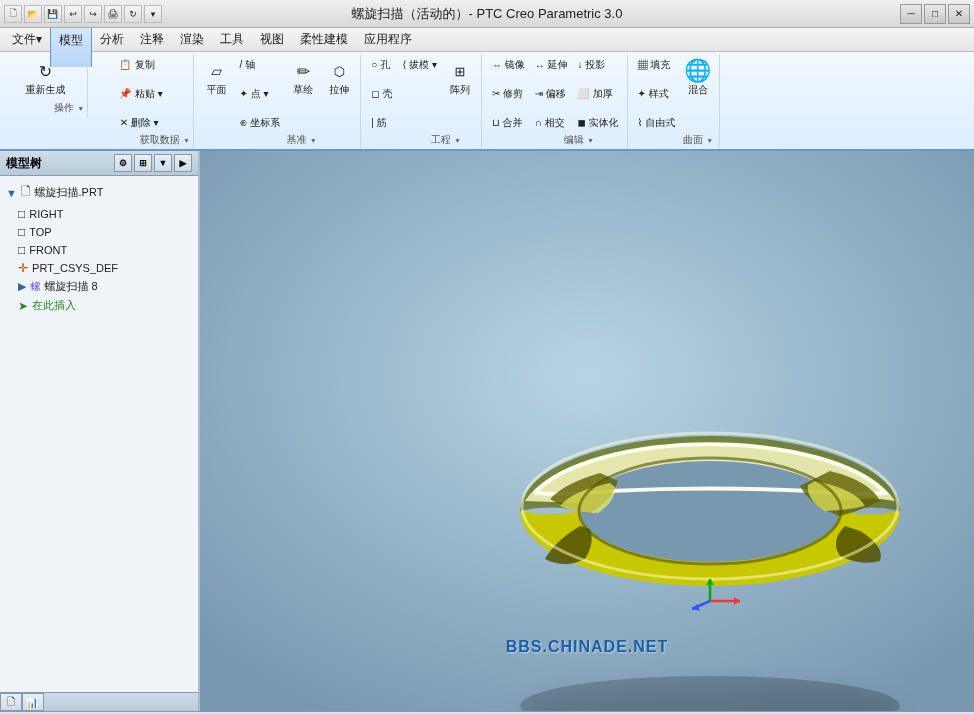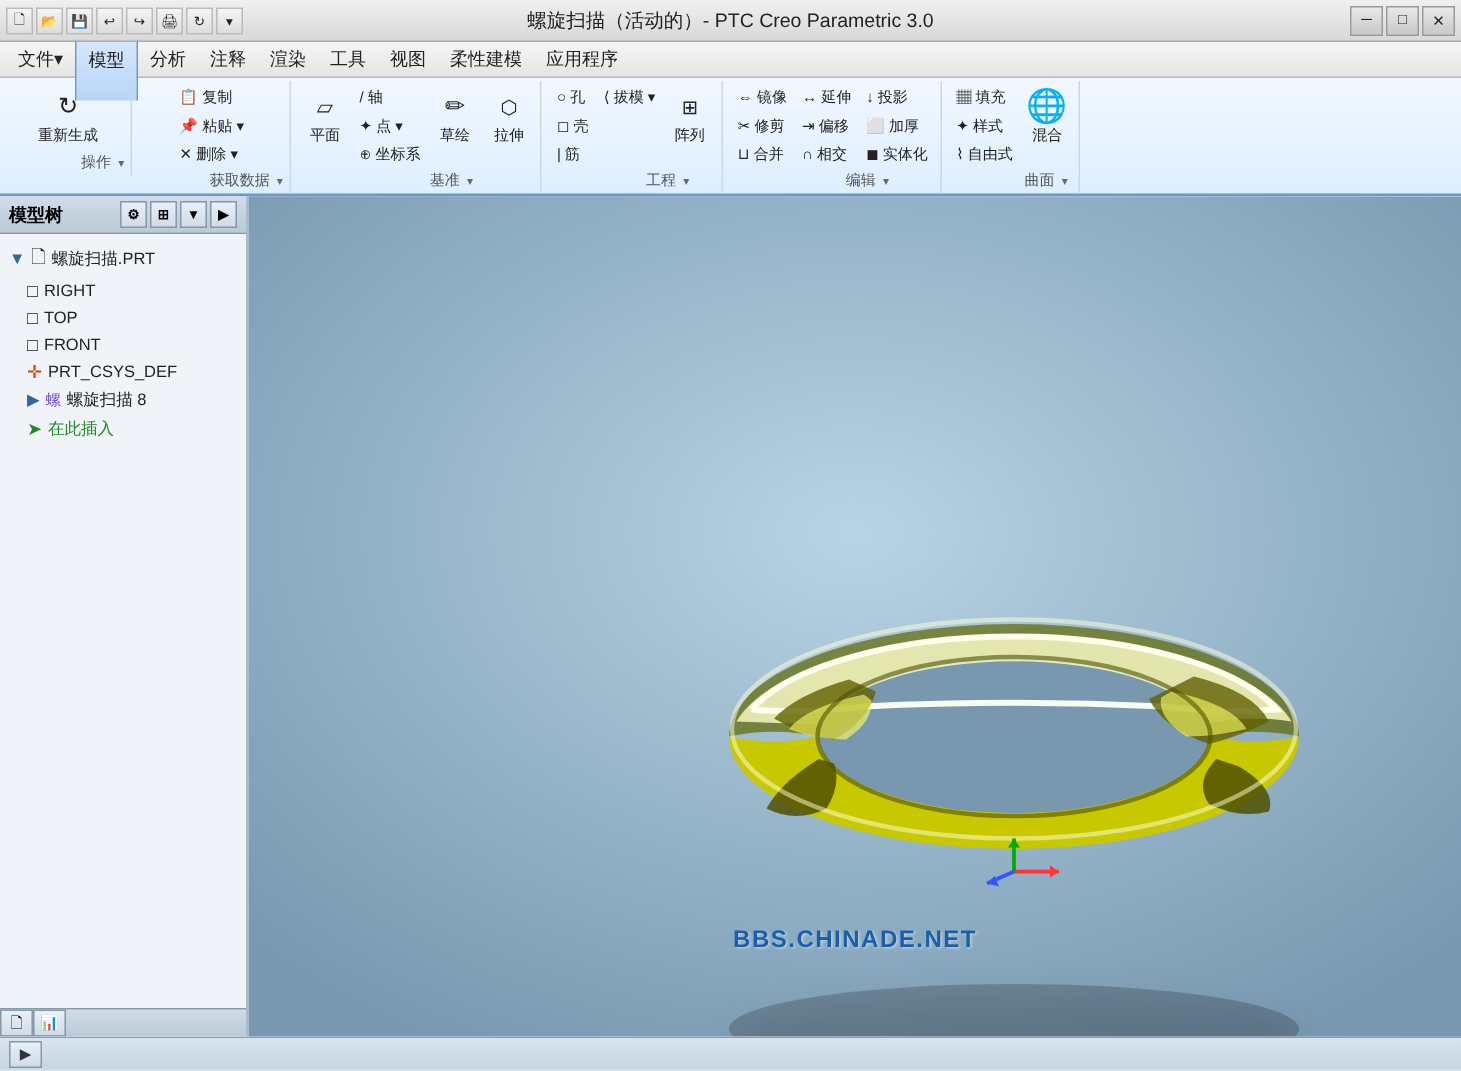--- a/index.html
+++ b/index.html
@@ -128,33 +128,33 @@
       cursor: pointer;
       border: 1px solid transparent;
       border-radius: 2px;
       font-size: 10px;
       color: #222;
       white-space: nowrap;
     }
     .ribbon-col {
       display: flex;
       flex-direction: column;
-      gap: 1px;
+      gap: 11px;
     }
 
     
     #main {
       display: flex;
       height: calc(714px - 28px - 24px - 78px - 24px);
       flex: 1;
     }
 
     
     #model-tree {
-      width: 166px;
+      width: 200px;
       background: #f0f4f8;
       border-right: 2px solid #aabbcc;
       display: flex;
       flex-direction: column;
       overflow: hidden;
     }
     #model-tree-header {
       background: linear-gradient(to bottom, #d0dce8, #b8cad8);
       padding: 3px 6px;
       font-weight: bold;

